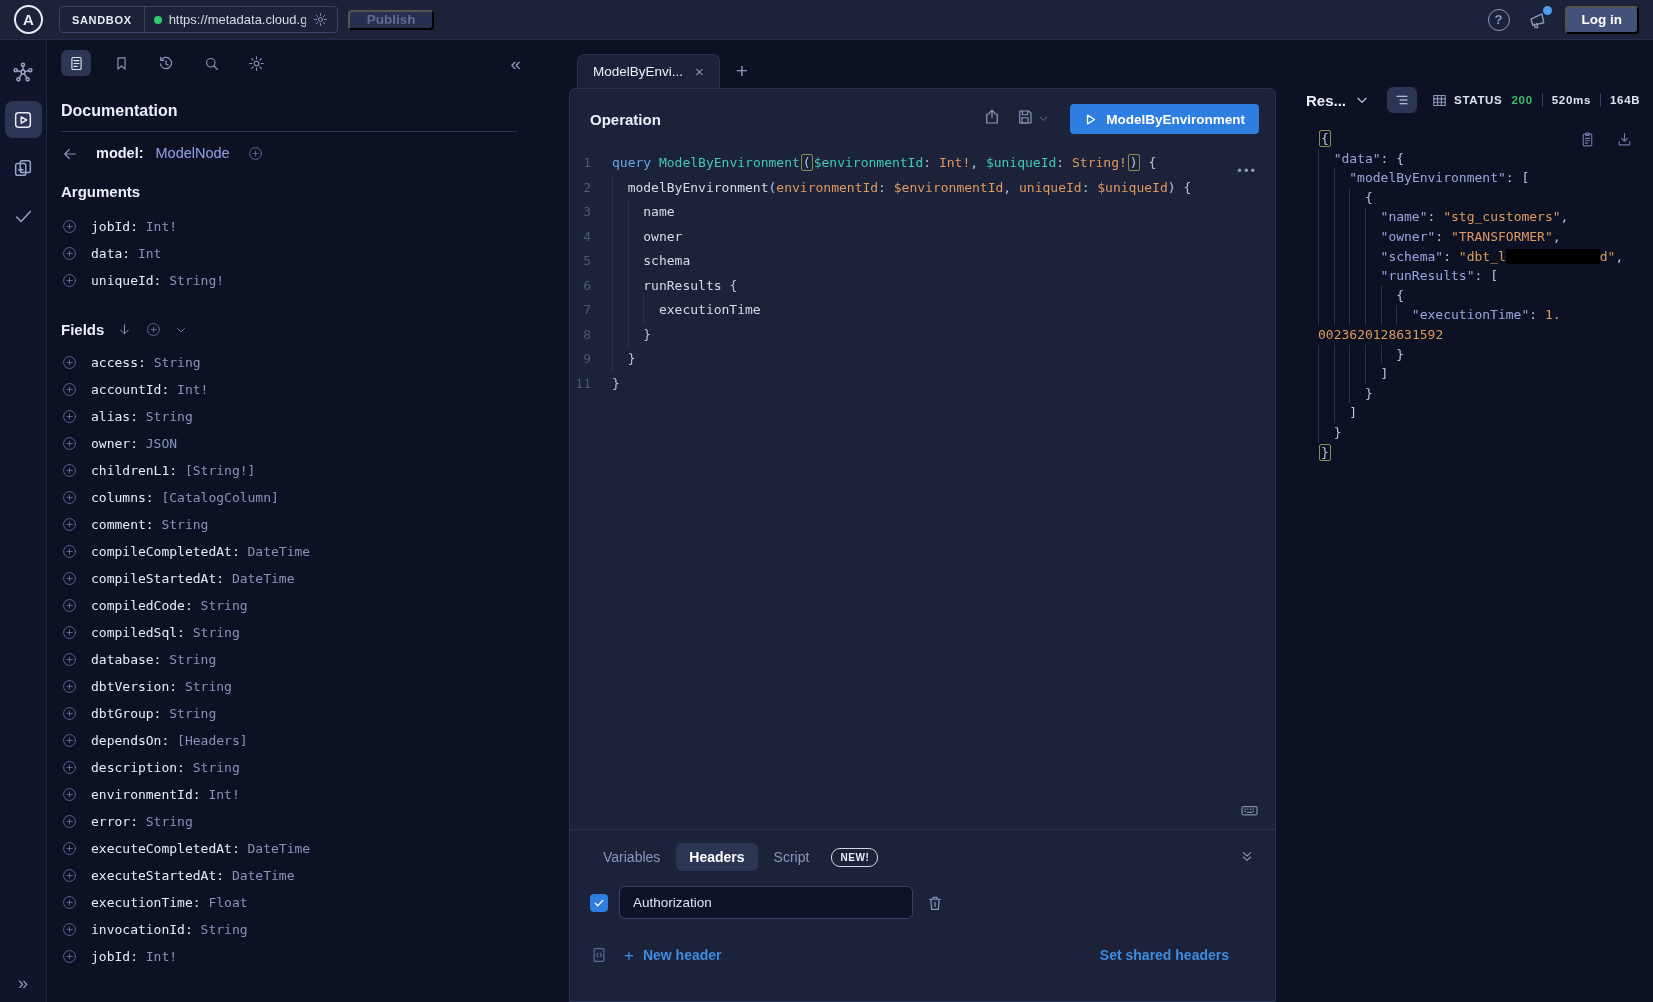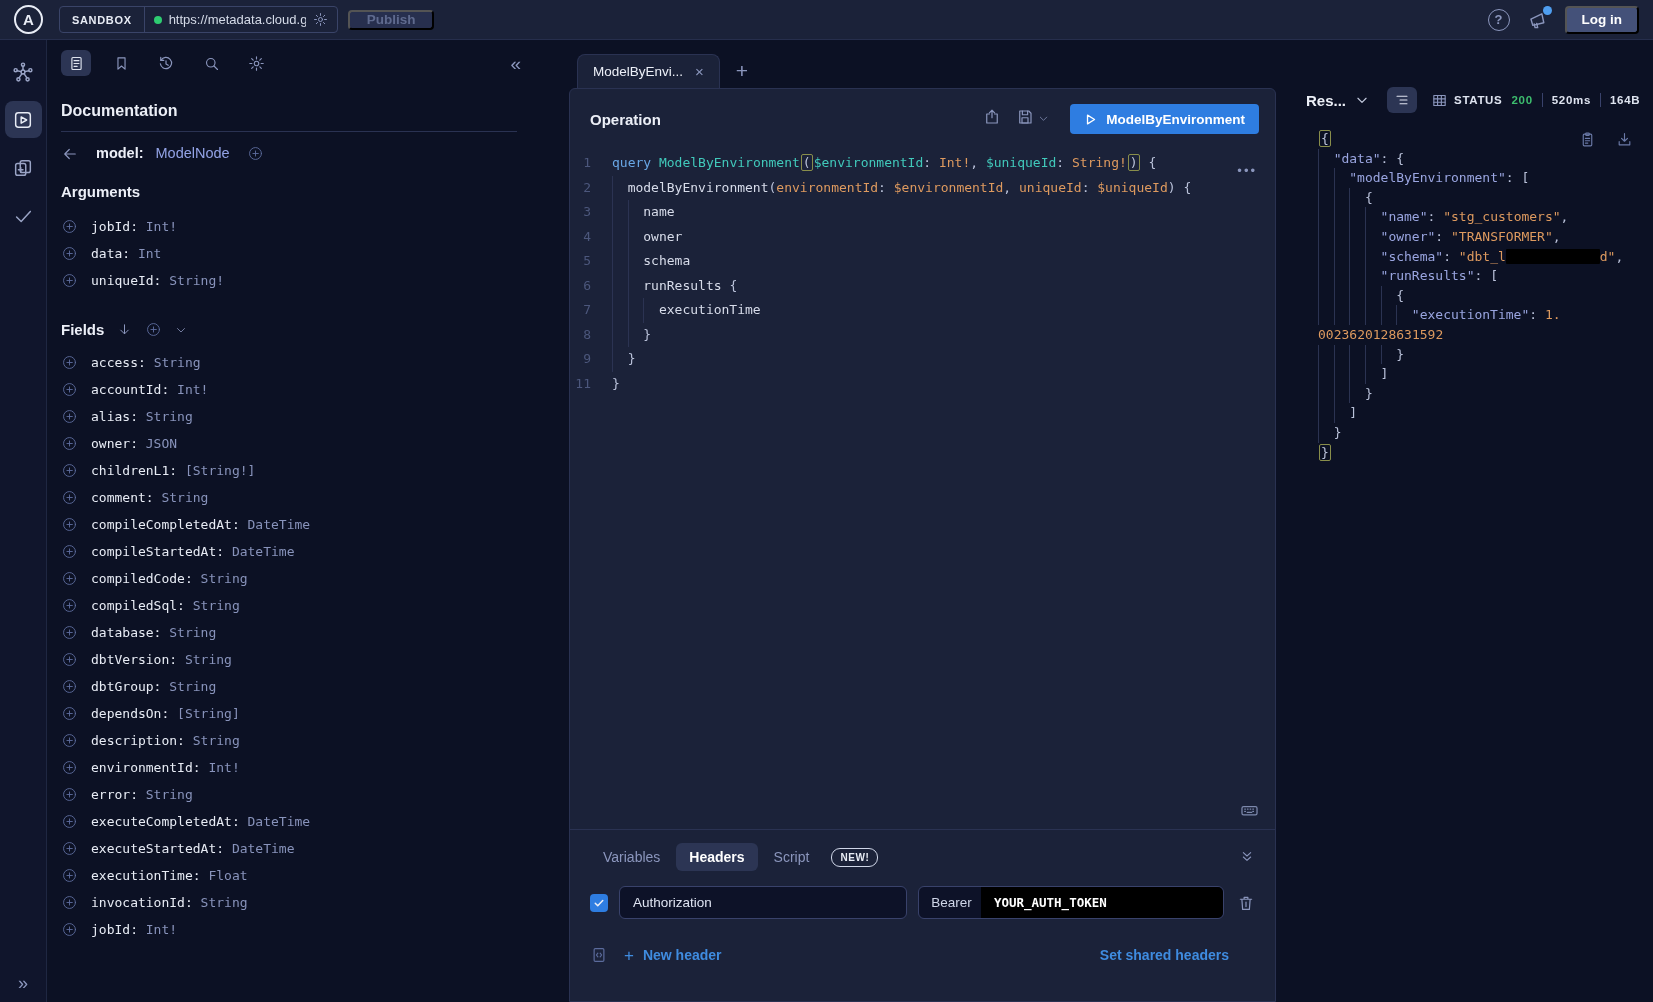--- a/index.html
+++ b/index.html
@@ -337,20 +337,29 @@
             </span>
             <span class="ftext"><span class="fname">childrenL1:</span> <span class="ftype">[String!]</span></span>
           </div>
           <div class="doc-row">
             <span class="cplus">
               <svg class="ic" width="17" height="17" viewBox="0 0 24 24">
                 <circle cx="12" cy="12" r="8.4"></circle>
                 <path d="M12 8.4v7.2M8.4 12h7.6"></path>
               </svg>
             </span>
+            <span class="ftext"><span class="fname">columns:</span> <span class="ftype">[CatalogColumn]</span></span>
+          </div>
+          <div class="doc-row">
+            <span class="cplus">
+              <svg class="ic" width="17" height="17" viewBox="0 0 24 24">
+                <circle cx="12" cy="12" r="8.4"></circle>
+                <path d="M12 8.4v7.2M8.4 12h7.6"></path>
+              </svg>
+            </span>
             <span class="ftext"><span class="fname">comment:</span> <span class="ftype">String</span></span>
           </div>
           <div class="doc-row">
             <span class="cplus">
               <svg class="ic" width="17" height="17" viewBox="0 0 24 24">
                 <circle cx="12" cy="12" r="8.4"></circle>
                 <path d="M12 8.4v7.2M8.4 12h7.6"></path>
               </svg>
             </span>
             <span class="ftext"><span class="fname">compileCompletedAt:</span> <span class="ftype">DateTime</span></span>
@@ -409,21 +418,21 @@
             </span>
             <span class="ftext"><span class="fname">dbtGroup:</span> <span class="ftype">String</span></span>
           </div>
           <div class="doc-row">
             <span class="cplus">
               <svg class="ic" width="17" height="17" viewBox="0 0 24 24">
                 <circle cx="12" cy="12" r="8.4"></circle>
                 <path d="M12 8.4v7.2M8.4 12h7.6"></path>
               </svg>
             </span>
-            <span class="ftext"><span class="fname">dependsOn:</span> <span class="ftype">[String]</span></span>
+            <span class="ftext"><span class="fname">dependsOn:</span> <span class="ftype">[Headers]</span></span>
           </div>
           <div class="doc-row">
             <span class="cplus">
               <svg class="ic" width="17" height="17" viewBox="0 0 24 24">
                 <circle cx="12" cy="12" r="8.4"></circle>
                 <path d="M12 8.4v7.2M8.4 12h7.6"></path>
               </svg>
             </span>
             <span class="ftext"><span class="fname">description:</span> <span class="ftype">String</span></span>
           </div>
@@ -598,24 +607,20 @@
               </svg>
           </div>
         </div>
         <div class="hdr-row">
           <div class="cbx">
             <svg class="ic" width="12" height="12" viewBox="0 0 24 24" style="stroke-width:3">
                 <path d="M4.5 12.5l5 5L19.5 7"></path>
               </svg>
           </div>
           <input class="key-input" value="Authorization" style="">
-          <div class="val-box">
-            <span class="val-prefix">Bearer</span>
-            <span class="token">YOUR_AUTH_TOKEN</span>
-          </div>
           <div class="trash">
             <svg class="ic" width="18" height="18" viewBox="0 0 24 24">
                 <path d="M4.5 7h15M9.5 7V4.5h5V7M6.5 7l1 13.5h9l1-13.5"></path>
                 <path d="M12 10.8v6"></path>
               </svg>
           </div>
         </div>
         <div class="hdr-foot">
           <div class="env-icon">
             <svg class="ic" width="18" height="18" viewBox="0 0 24 24">

